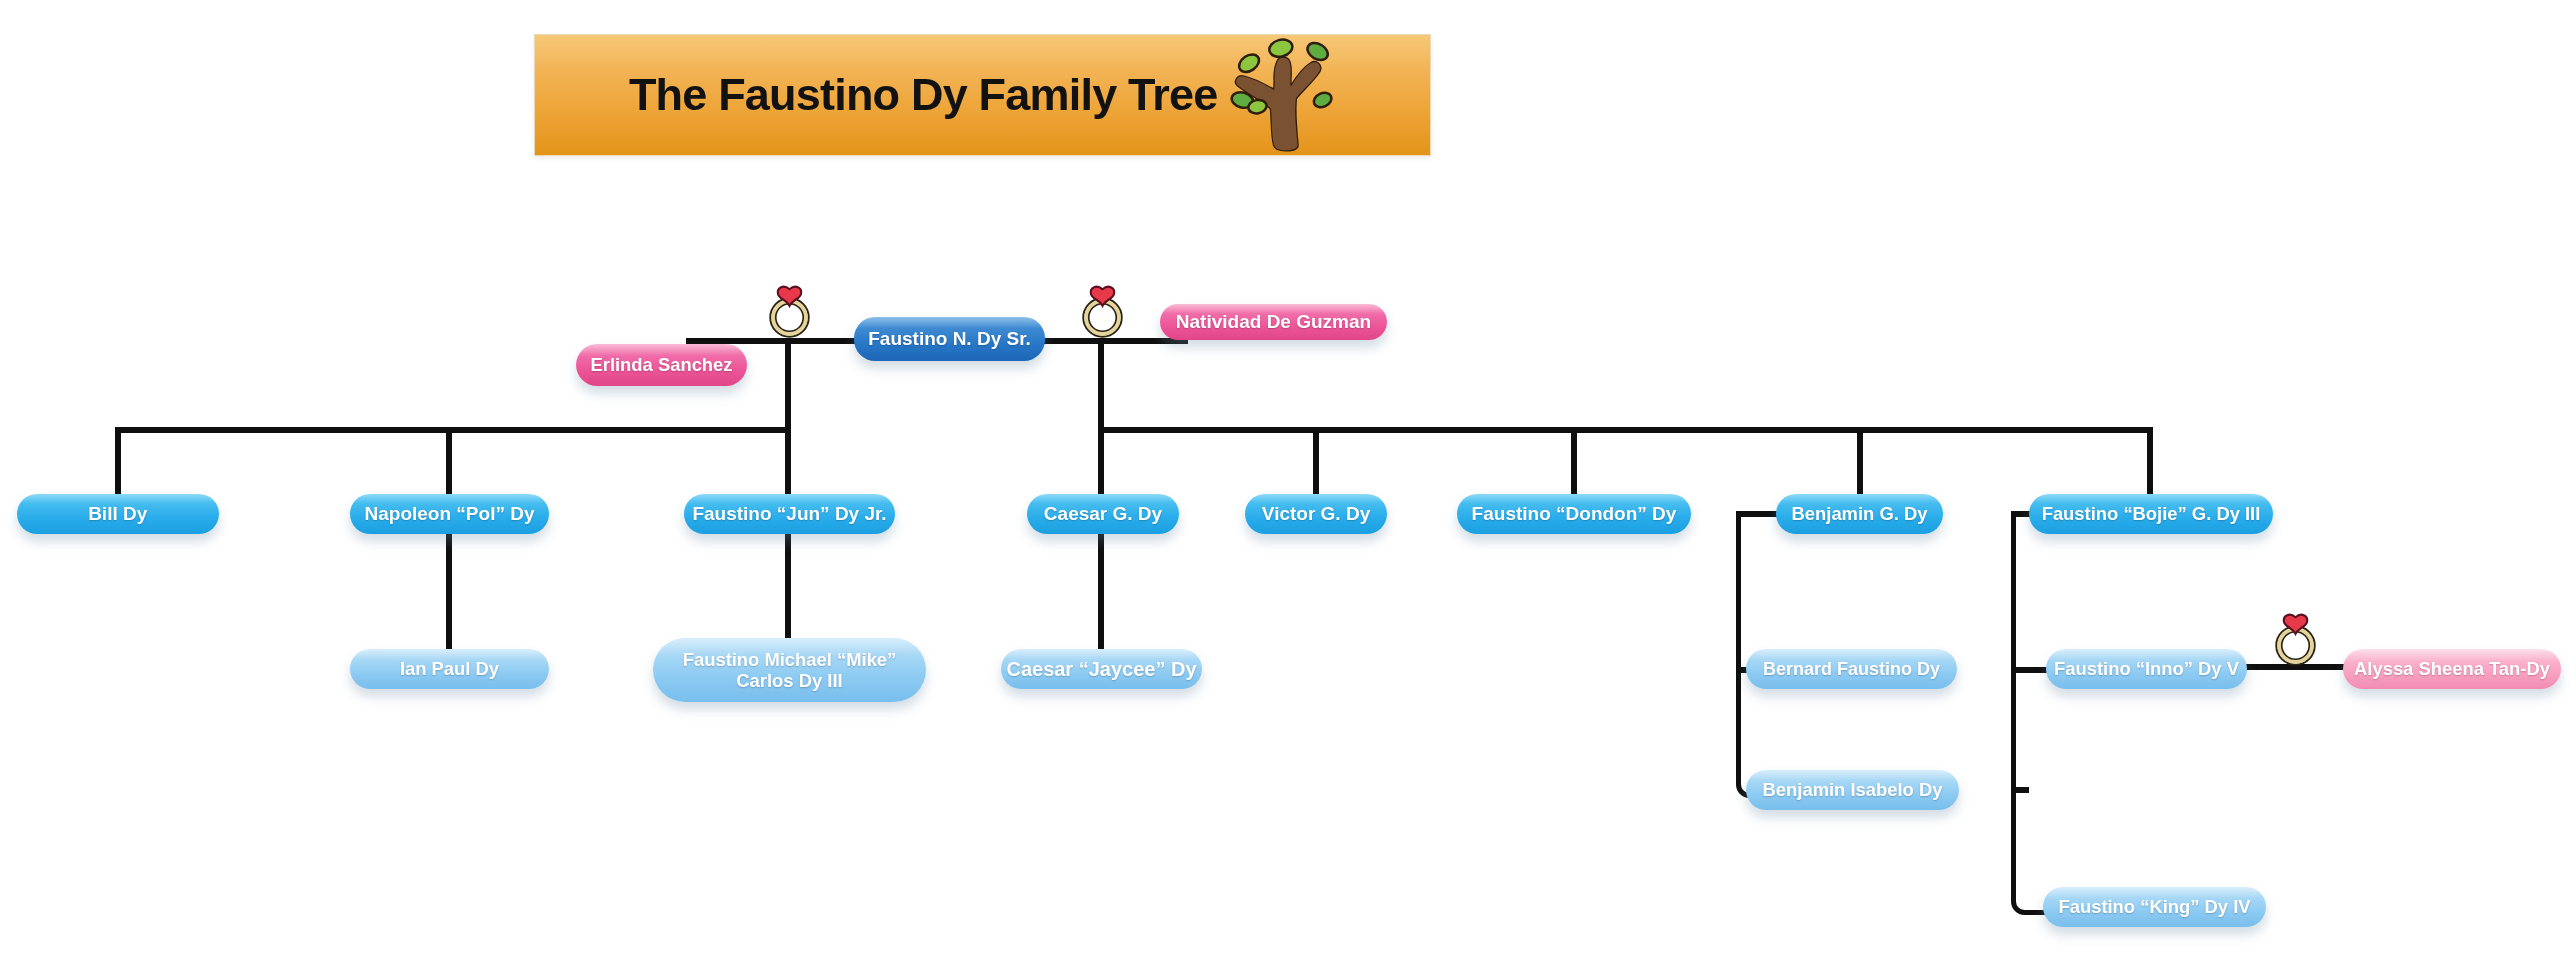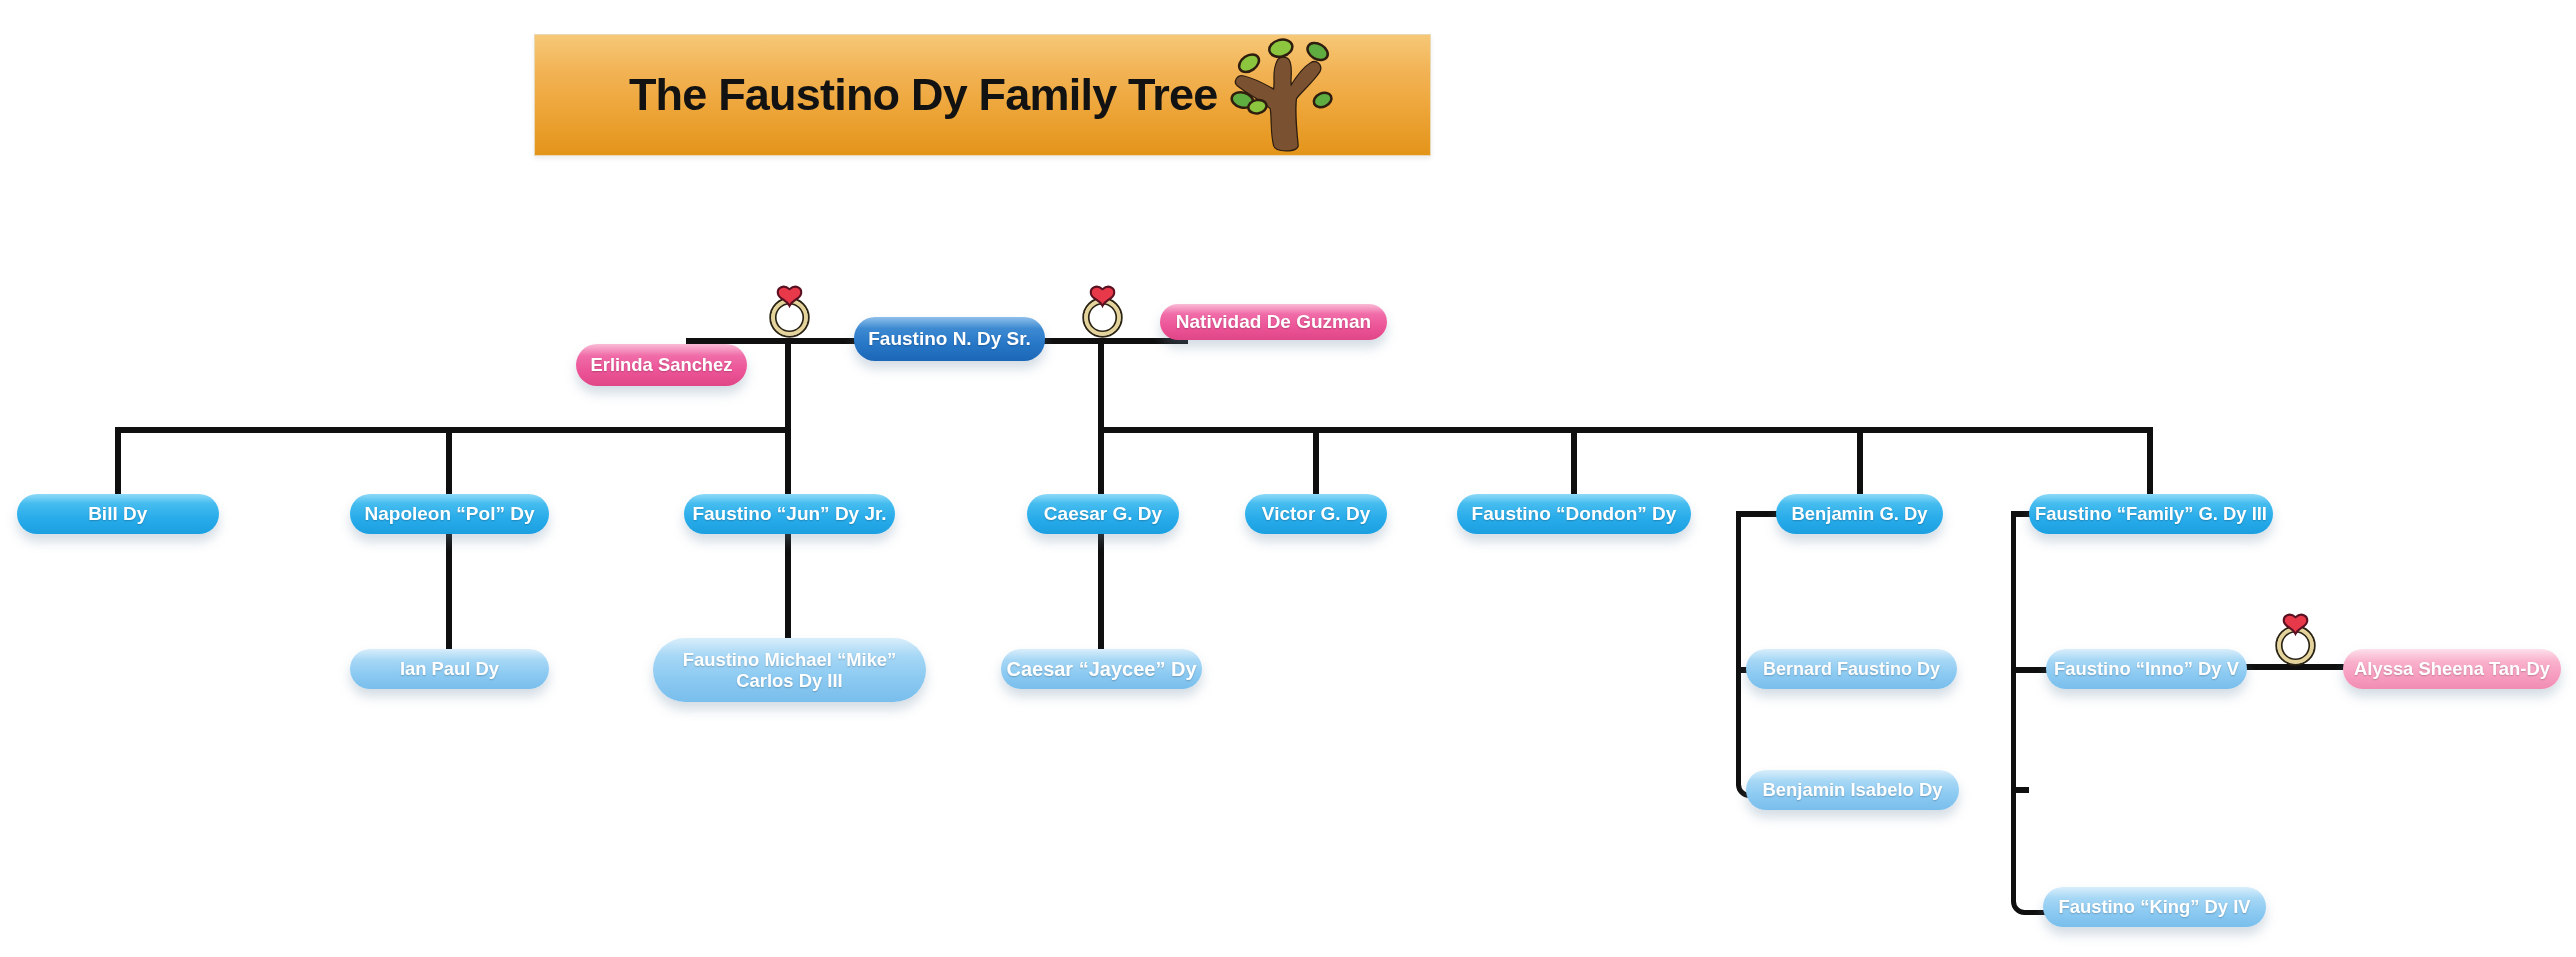--- a/index.html
+++ b/index.html
@@ -142,21 +142,21 @@
   <div class="pill blue-bright" style="left:1245px;top:494px;width:142px;height:40px;">
     <span>Victor G. Dy</span>
   </div>
   <div class="pill blue-bright" style="left:1457px;top:494px;width:234px;height:40px;">
     <span>Faustino “Dondon” Dy</span>
   </div>
   <div class="pill blue-bright" style="left:1776px;top:494px;width:167px;height:40px;font-size:18.4px;">
     <span>Benjamin G. Dy</span>
   </div>
   <div class="pill blue-bright" style="left:2029px;top:494px;width:244px;height:40px;font-size:18.4px;">
-    <span>Faustino “Family” G. Dy III</span>
+    <span>Faustino “Bojie” G. Dy III</span>
   </div>
 
   <div class="pill blue-light" style="left:350px;top:649px;width:199px;height:40px;font-size:18.4px;">
     <span>Ian Paul Dy</span>
   </div>
   <div class="pill blue-light wrap" style="left:653px;top:638px;width:273px;height:64px;font-size:18.4px;">
     <span>Faustino Michael “Mike” Carlos Dy III</span>
   </div>
   <div class="pill blue-light" style="left:1001px;top:649px;width:201px;height:40px;font-size:20px;">
     <span>Caesar “Jaycee” Dy</span>

